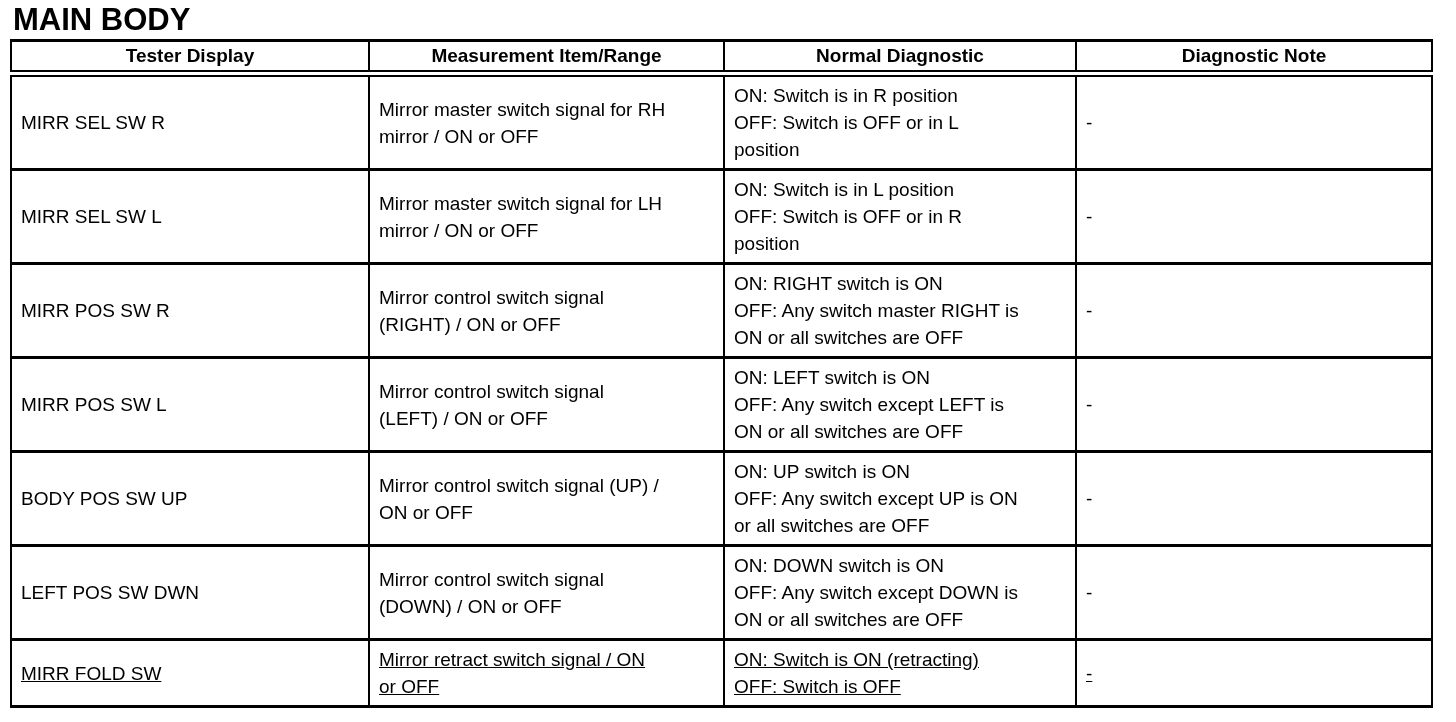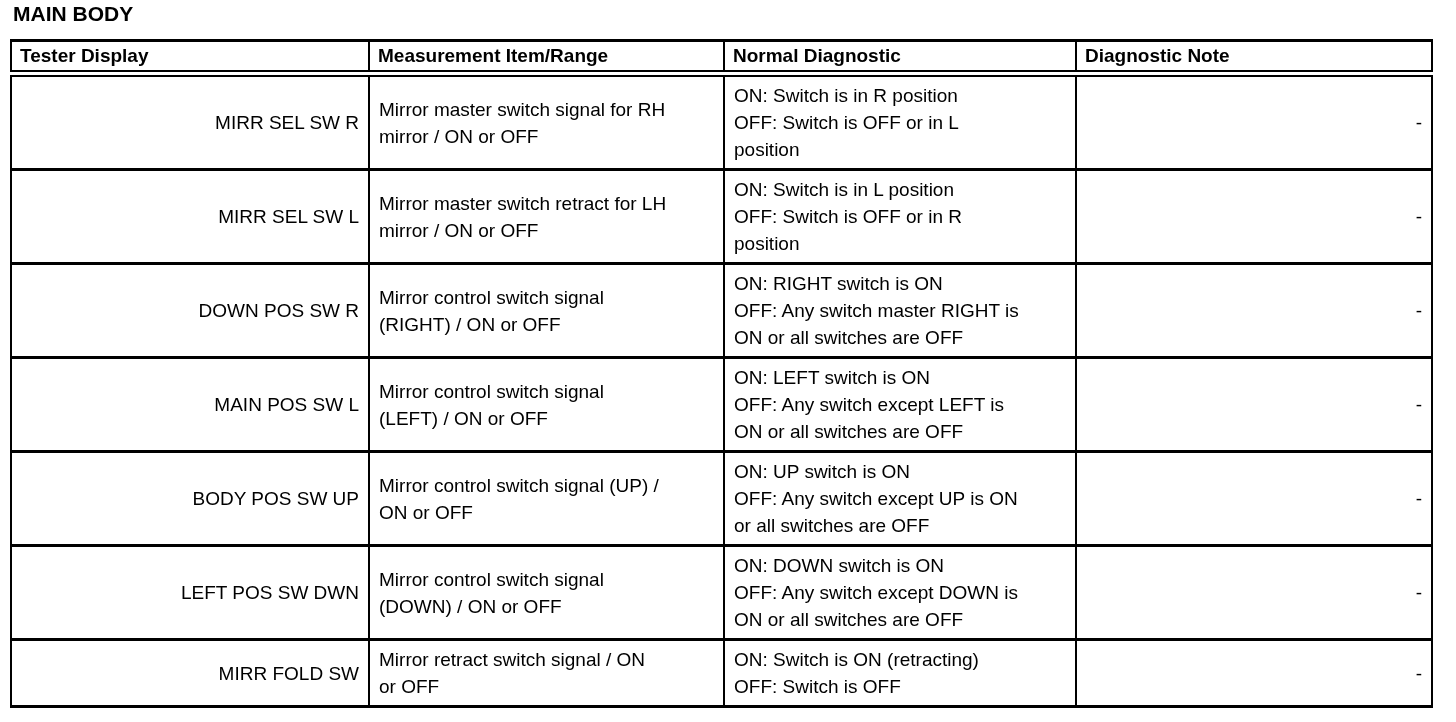--- a/index.html
+++ b/index.html
@@ -15,21 +15,21 @@
     width: 1456px;
     height: 722px;
     background: #ffffff;
     overflow: hidden;
   }
   .page-title {
     margin: 0;
     position: absolute;
     left: 13px;
     top: 2px;
-    font-size: 21px;
+    font-size: 31px;
     font-weight: bold;
     letter-spacing: 0px;
     color: #000000;
   }
   table.data-table {
     position: absolute;
     left: 10px;
     top: 39px;
     width: 1421px;
     border-collapse: collapse;
@@ -41,38 +41,38 @@
     border-left: 2px solid #000;
     border-right: 2px solid #000;
     border-top: 3px solid #000;
     border-bottom: 3px solid #000;
     font-size: 19px;
     vertical-align: middle;
     overflow: hidden;
   }
   table.data-table thead th {
     font-weight: bold;
-    text-align: left;
+    text-align: center;
     height: 33px;
     padding: 0 8px;
     border-bottom: 7px double #000;
   }
   table.data-table td {
     padding: 5px 9px;
     line-height: 27px;
   }
   td.cell-tester, td.cell-note {
-    text-align: right;
+    text-align: left;
   }
   td.cell-measure, td.cell-normal {
     text-align: left;
     white-space: pre-line;
   }
   tbody tr { height: 94px; }
-  tbody tr:last-child { height: 65px; }
+  tbody tr:last-child { height: 65px; text-decoration: underline; }
 </style>
 </head>
 <body>
 
 <div class="page">
 
   <h1 class="page-title">MAIN BODY</h1>
 
   <table class="data-table">
     <colgroup>
@@ -95,40 +95,40 @@
       <td class="cell-measure">Mirror master switch signal for RH
 mirror / ON or OFF</td>
       <td class="cell-normal">ON: Switch is in R position
 OFF: Switch is OFF or in L
 position</td>
       <td class="cell-note">-</td>
     </tr>
 
     <tr>
       <td class="cell-tester">MIRR SEL SW L</td>
-      <td class="cell-measure">Mirror master switch retract for LH
+      <td class="cell-measure">Mirror master switch signal for LH
 mirror / ON or OFF</td>
       <td class="cell-normal">ON: Switch is in L position
 OFF: Switch is OFF or in R
 position</td>
       <td class="cell-note">-</td>
     </tr>
 
     <tr>
-      <td class="cell-tester">DOWN POS SW R</td>
+      <td class="cell-tester">MIRR POS SW R</td>
       <td class="cell-measure">Mirror control switch signal
 (RIGHT) / ON or OFF</td>
       <td class="cell-normal">ON: RIGHT switch is ON
 OFF: Any switch master RIGHT is
 ON or all switches are OFF</td>
       <td class="cell-note">-</td>
     </tr>
 
     <tr>
-      <td class="cell-tester">MAIN POS SW L</td>
+      <td class="cell-tester">MIRR POS SW L</td>
       <td class="cell-measure">Mirror control switch signal
 (LEFT) / ON or OFF</td>
       <td class="cell-normal">ON: LEFT switch is ON
 OFF: Any switch except LEFT is
 ON or all switches are OFF</td>
       <td class="cell-note">-</td>
     </tr>
 
     <tr>
       <td class="cell-tester">BODY POS SW UP</td>

